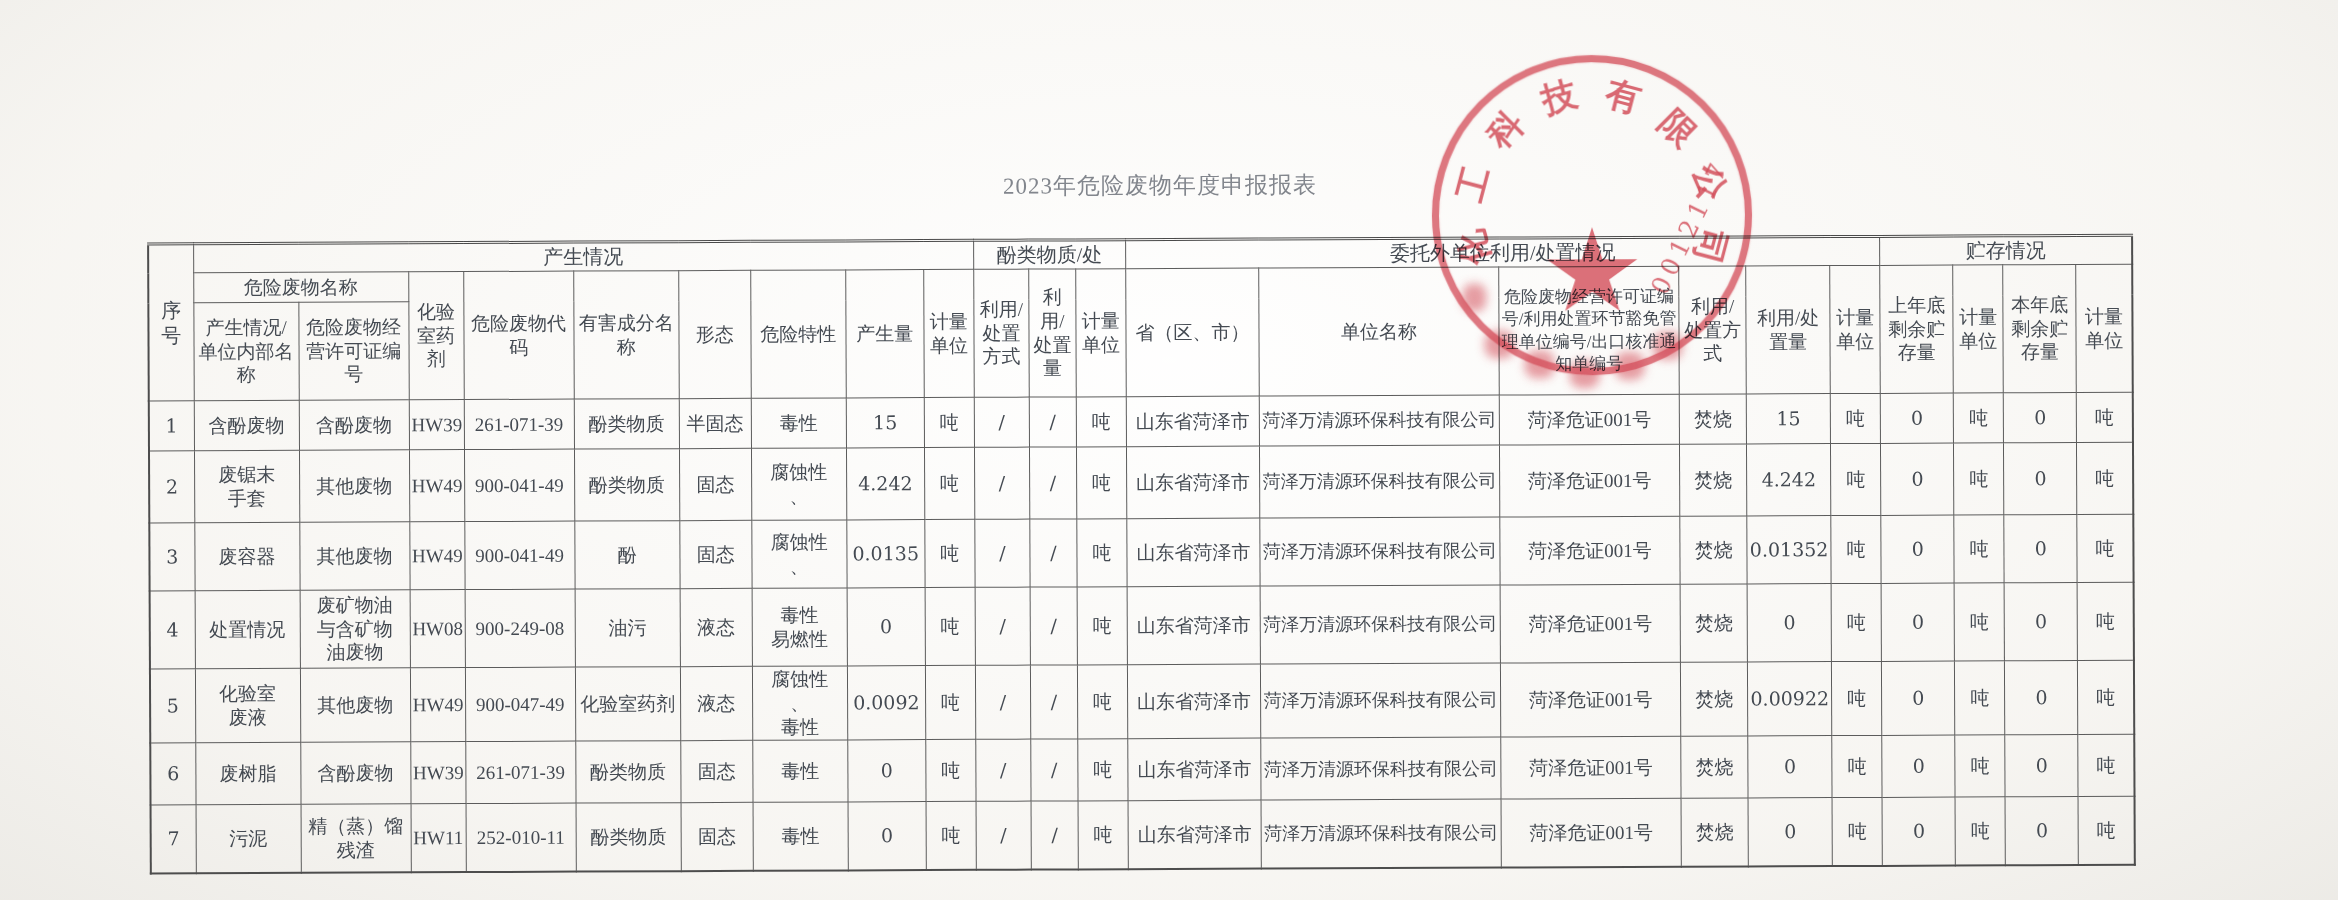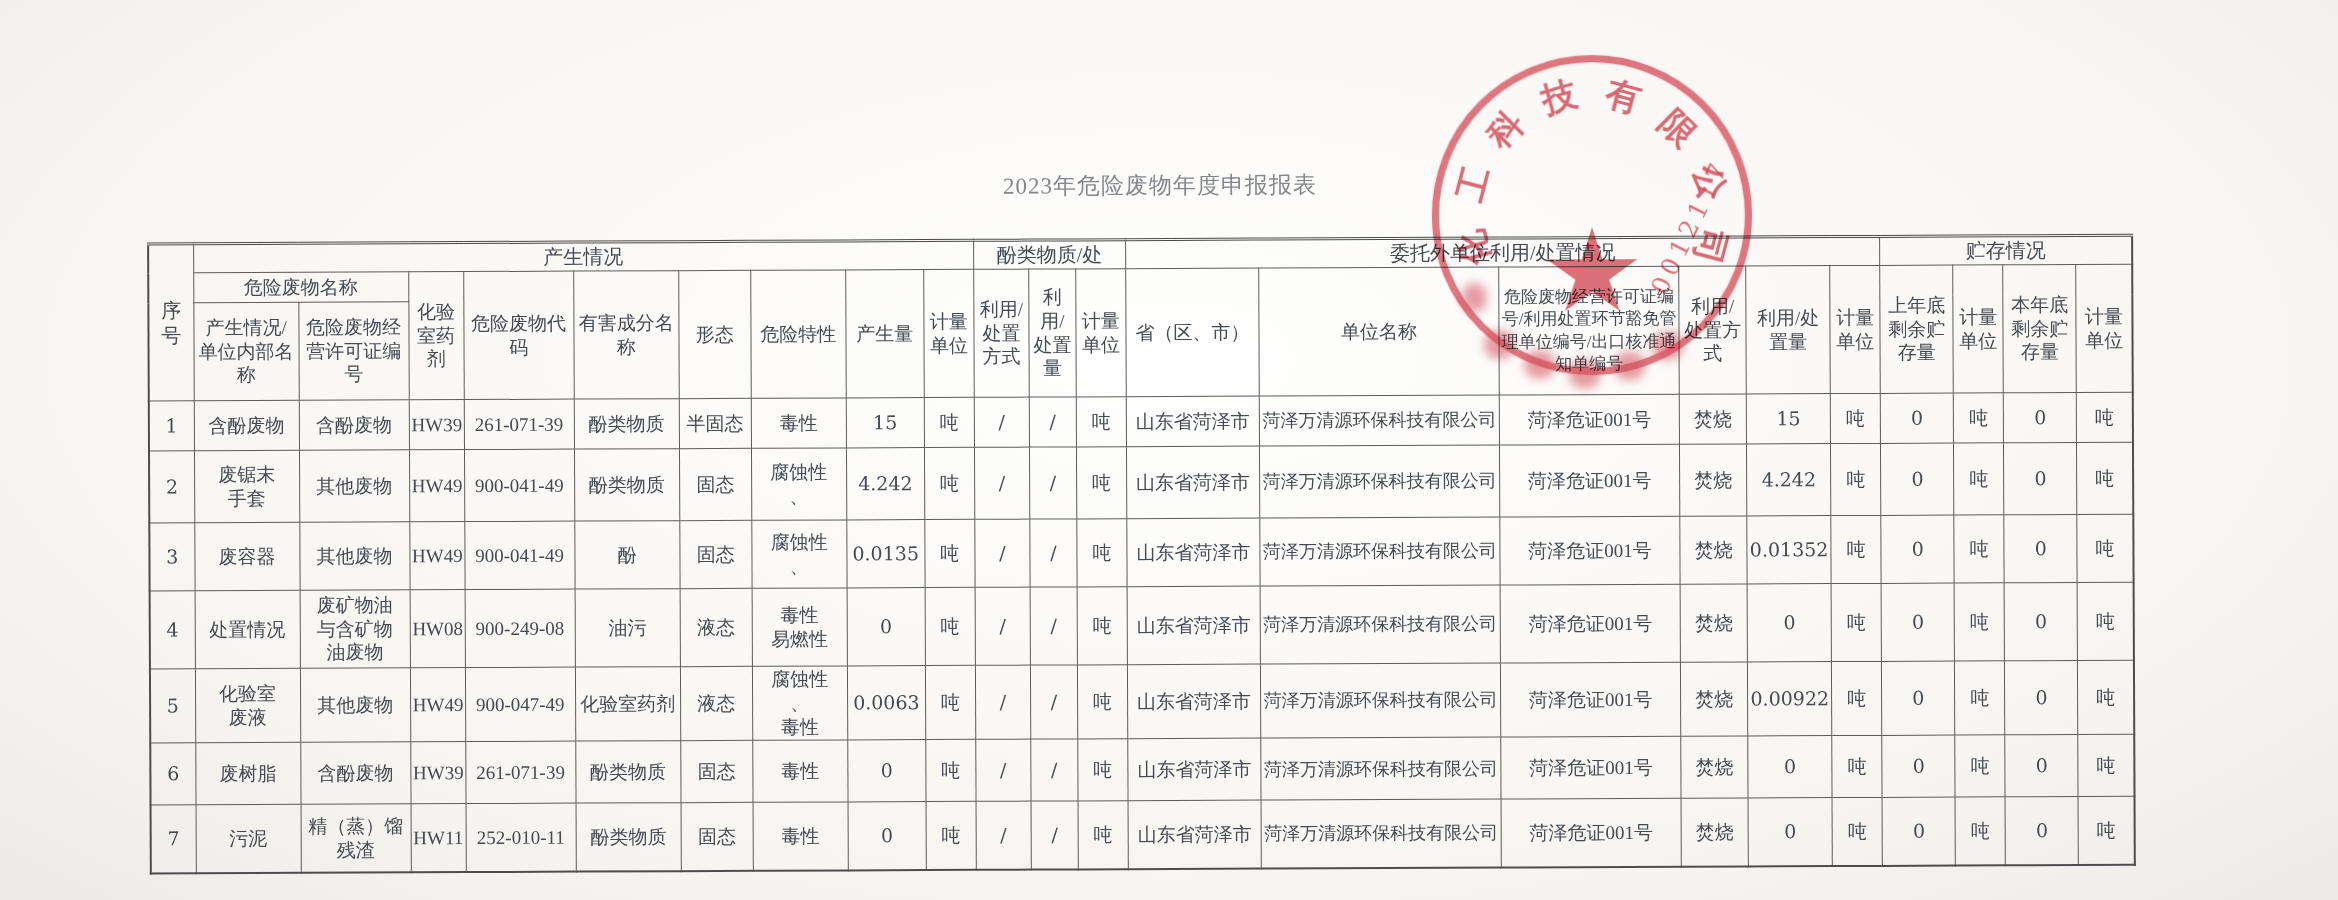--- a/index.html
+++ b/index.html
@@ -261,21 +261,21 @@
           <td>化验室
 废液</td>
           <td>其他废物</td>
           <td>HW49</td>
           <td>900-047-49</td>
           <td>化验室药剂</td>
           <td>液态</td>
           <td>腐蚀性
 、
 毒性</td>
-          <td class="num">0.0063</td>
+          <td class="num">0.0092</td>
           <td>吨</td>
           <td class="num">/</td>
           <td class="num">/</td>
           <td>吨</td>
           <td>山东省菏泽市</td>
           <td style="font-size: 18px;">菏泽万清源环保科技有限公司</td>
           <td>菏泽危证001号</td>
           <td>焚烧</td>
           <td class="num">0.00922</td>
           <td>吨</td>

